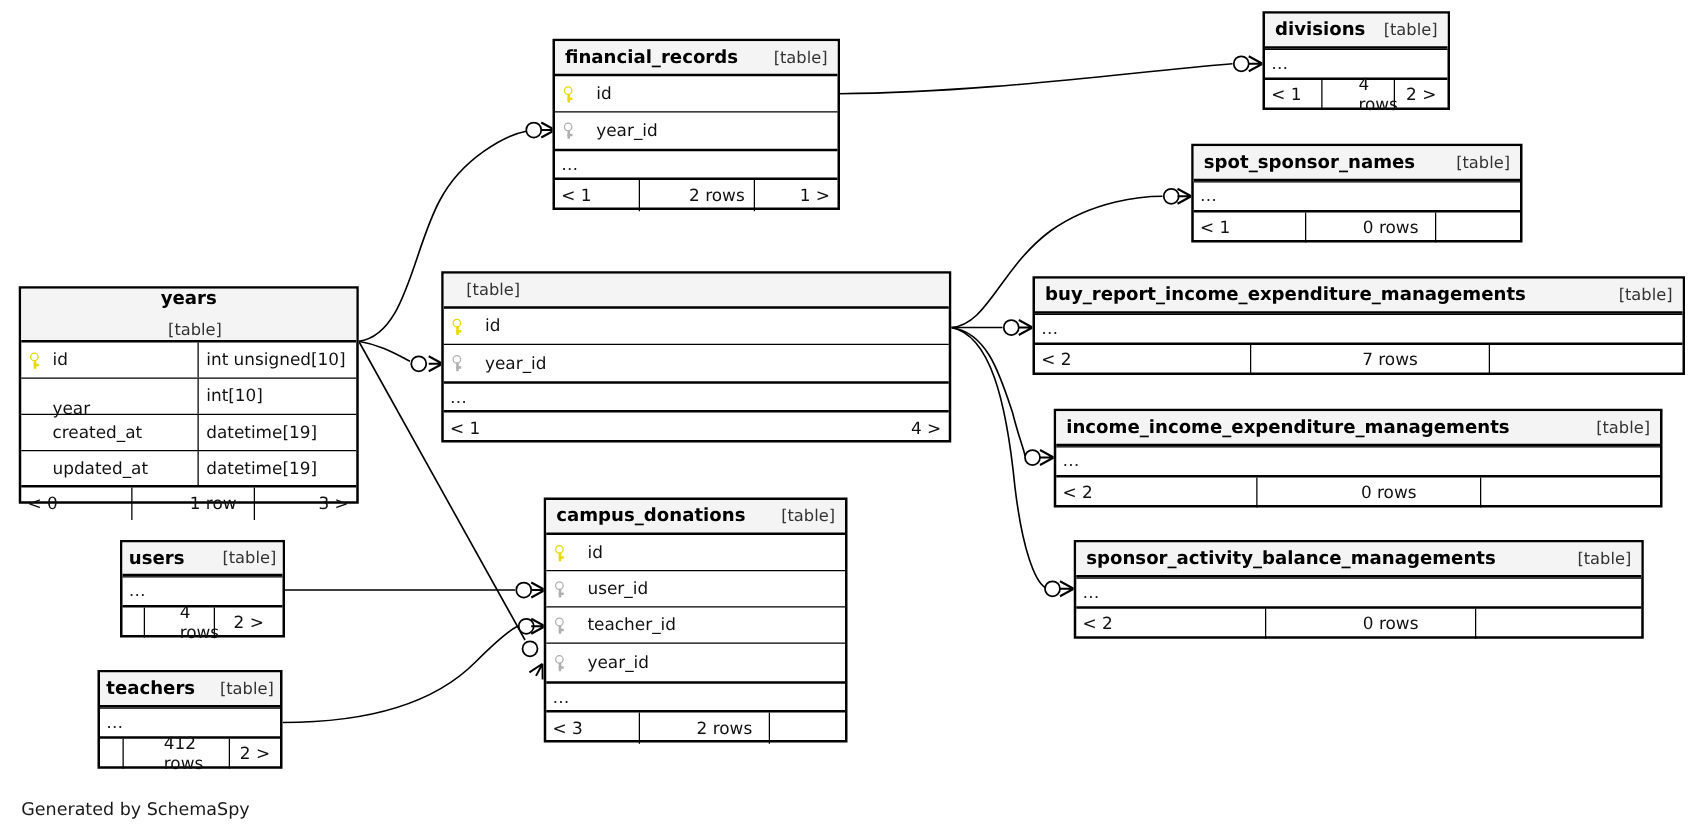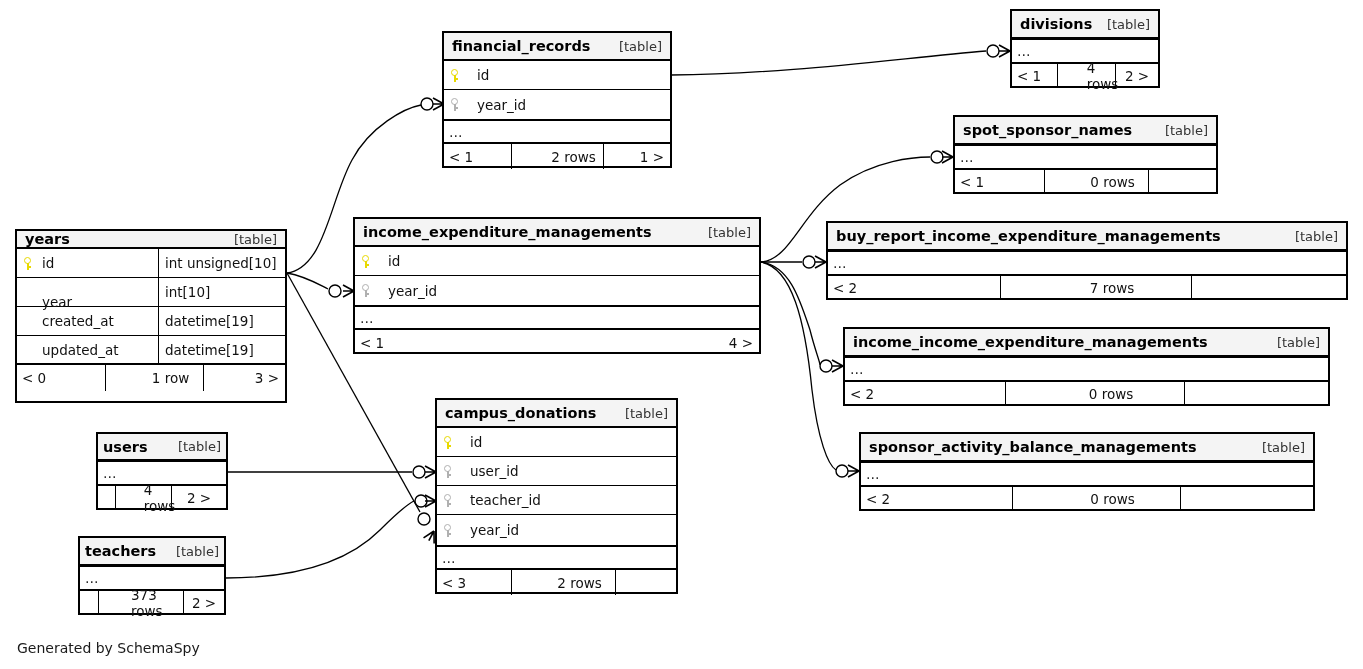--- a/index.html
+++ b/index.html
@@ -128,21 +128,21 @@
       </g>
 
     <path d="M226,578 C300,578 350,560 380,530 C398,512 410,503 414,501" fill="none" stroke="#000" stroke-width="1.3"></path>
     <circle cx="421" cy="501" r="6" fill="#fff" stroke="#000" stroke-width="1.4"></circle>
     <g transform="translate(436,501)">
         <use href="#cfoot"></use>
       </g>
   </svg>
 
   <div class="table-box thick" style="left:15px;top:229px;width:272px;height:174px;">
-    <div class="tbl-title" style="height:18px;">
+    <div class="tbl-title" style="height:43px;flex-direction:column;">
       <span class="name">years</span>
       <span class="tag">[table]</span>
     </div>
     <div class="col-row" style="height:29px;">
       <div class="col-left" style="width:141px;flex:0 0 141px;">
         <span class="key pk">
             <i class="head"></i>
             <i class="stem"></i>
             <i class="tooth"></i>
           </span>
@@ -206,21 +206,20 @@
     <div class="ellipsis-row" style="height:25px;border-bottom:2px solid #000;">…</div>
     <div class="footer-row" style="height:25px;border-top:none;">
       <div class="cell l" style="width:67px;">&lt; 1</div>
       <div class="cell c" style="width:93px;">2 rows</div>
       <div class="cell r" style="flex:1 1 auto;">1 &gt;</div>
     </div>
   </div>
 
   <div class="table-box thick" style="left:353px;top:217px;width:408px;height:137px;">
     <div class="tbl-title" style="height:28px;">
-      <span class="name">income_expenditure_managements</span>
       <span class="tag">[table]</span>
     </div>
     <div class="col-row" style="height:29px;">
       <div class="col-left">
         <span class="key pk">
             <i class="head"></i>
             <i class="stem"></i>
             <i class="tooth"></i>
           </span>
         <span class="col-name indent">id</span>
@@ -375,20 +374,20 @@
   </div>
 
   <div class="table-box thick" style="left:78px;top:536px;width:148px;height:79px;">
     <div class="tbl-title" style="height:28px;padding:0 5px;">
       <span class="name">teachers</span>
       <span class="tag" style="padding-left:6px;">[table]</span>
     </div>
     <div class="ellipsis-row noTop" style="height:25px;border-bottom:2px solid #000;">…</div>
     <div class="footer-row" style="height:24px;border-top:none;">
       <div class="cell l" style="width:18px;"></div>
-      <div class="cell c" style="width:86px;">373 rows</div>
+      <div class="cell c" style="width:86px;">412 rows</div>
       <div class="cell rr" style="flex:1 1 auto;">2 &gt;</div>
     </div>
   </div>
 
   <div class="caption" style="left:17px;top:640px;">Generated by SchemaSpy</div>
 
 </div>
 
 </body></html>

